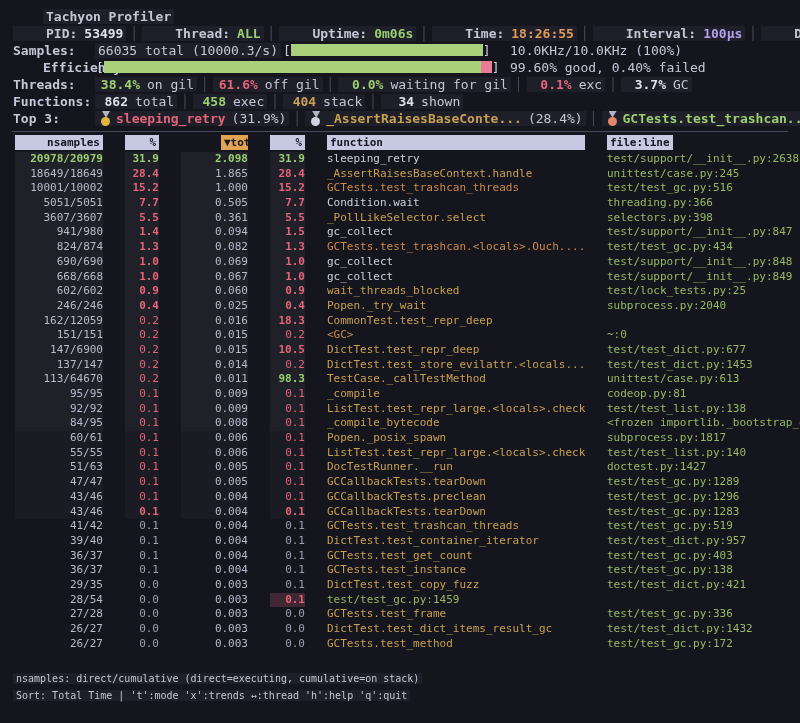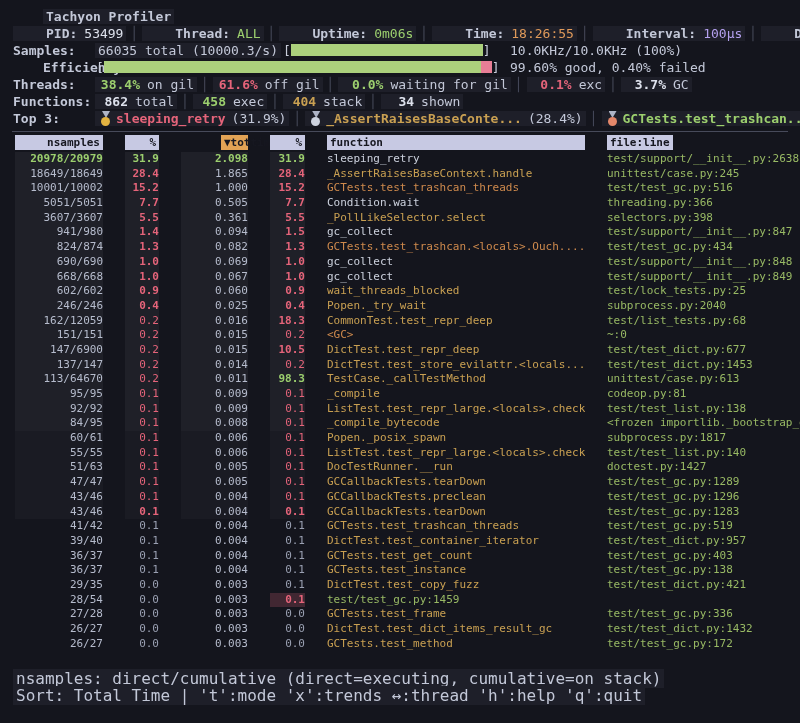--- a/index.html
+++ b/index.html
@@ -8,21 +8,21 @@
     background:var(--background);
     font-family:"DejaVu Sans Mono",monospace;
     font-size:13px;color:var(--foreground);
   }
   .hdr{padding:8px 0 0 13px;}
   .line{line-height:17px;height:17px;white-space:pre;position:relative;}
   .chip{background:var(--chip);padding:0 3px;}
   .b{font-weight:bold;margin-left:30px;}
   .lblcol{display:inline-block;width:82px;font-weight:bold;}
   .sep{color:var(--separator);padding:0 4px;font-weight:normal;}
-  .mv{margin-left:7px;font-weight:normal;}
+  .mv{margin-left:7px;font-weight:bold;}
   .c-white{color:var(--white);} .c-green{color:var(--green);}
   .c-orange{color:var(--timeorange);} .c-purple{color:var(--purple);}
   [data-c="green"]{color:var(--green);} [data-c="red"]{color:var(--red);}
   [data-c="white"]{color:var(--white);} [data-c="yellow"]{color:var(--yellow);}
   .statv{display:inline-block;min-width:42px;text-align:right;font-weight:bold;}
   .statt{padding-left:7px;}
   .fnv{display:inline-block;min-width:30px;text-align:right;font-weight:bold;}
   .barpos{position:absolute;top:0;}
   .bp-samples{left:270px;} .bp-eff{left:83px;}
   .rightpos{position:absolute;left:497px;top:0;}
@@ -56,21 +56,21 @@
   .pg{color:var(--green);font-weight:bold;}
   .pp{color:var(--red);font-weight:bold;}
   .pw{color:var(--red);}
   .pd{color:var(--dim);}
   .phb{color:var(--red);font-weight:bold;background:rgba(229,106,126,.22);}
   .band1{background:rgba(255,255,255,.05);}
   .band2{background:rgba(255,255,255,.028);}
   .fw{color:#ccd1dd;} .fy{color:var(--yellow);} .fo{color:var(--orange);}
   .cfile{color:var(--filegreen);}
   .trow.first .cn,.trow.first .ct{color:var(--green);font-weight:bold;}
-  .footer{position:absolute;left:13px;top:670px;font-size:16px;}
+  .footer{position:absolute;left:13px;top:670px;font-size:10px;}
   .fline{line-height:17px;height:17px;white-space:pre;}
 </style>
 </head>
 <body>
 
 <div class="screen">
   <div class="hdr">
 
     <div class="line"><span class="chip b">Tachyon Profiler</span></div>
 
@@ -186,21 +186,20 @@
           <div class="cell cpct pp band1">0.4</div>
           <div class="cell cf fy">Popen._try_wait</div>
           <div class="cell cfile">subprocess.py:2040</div>
         </div>
         <div class="trow">
           <div class="cell cn band1">162/12059</div>
           <div class="cell cpct pw band1">0.2</div>
           <div class="cell ct band1">0.016</div>
           <div class="cell cpct pp band1">18.3</div>
           <div class="cell cf fy">CommonTest.test_repr_deep</div>
-          <div class="cell cfile">test/list_tests.py:68</div>
         </div>
         <div class="trow">
           <div class="cell cn band1">151/151</div>
           <div class="cell cpct pw band1">0.2</div>
           <div class="cell ct band1">0.015</div>
           <div class="cell cpct pw band1">0.2</div>
           <div class="cell cf fo">&lt;GC&gt;</div>
           <div class="cell cfile">~:0</div>
         </div>
         <div class="trow">

